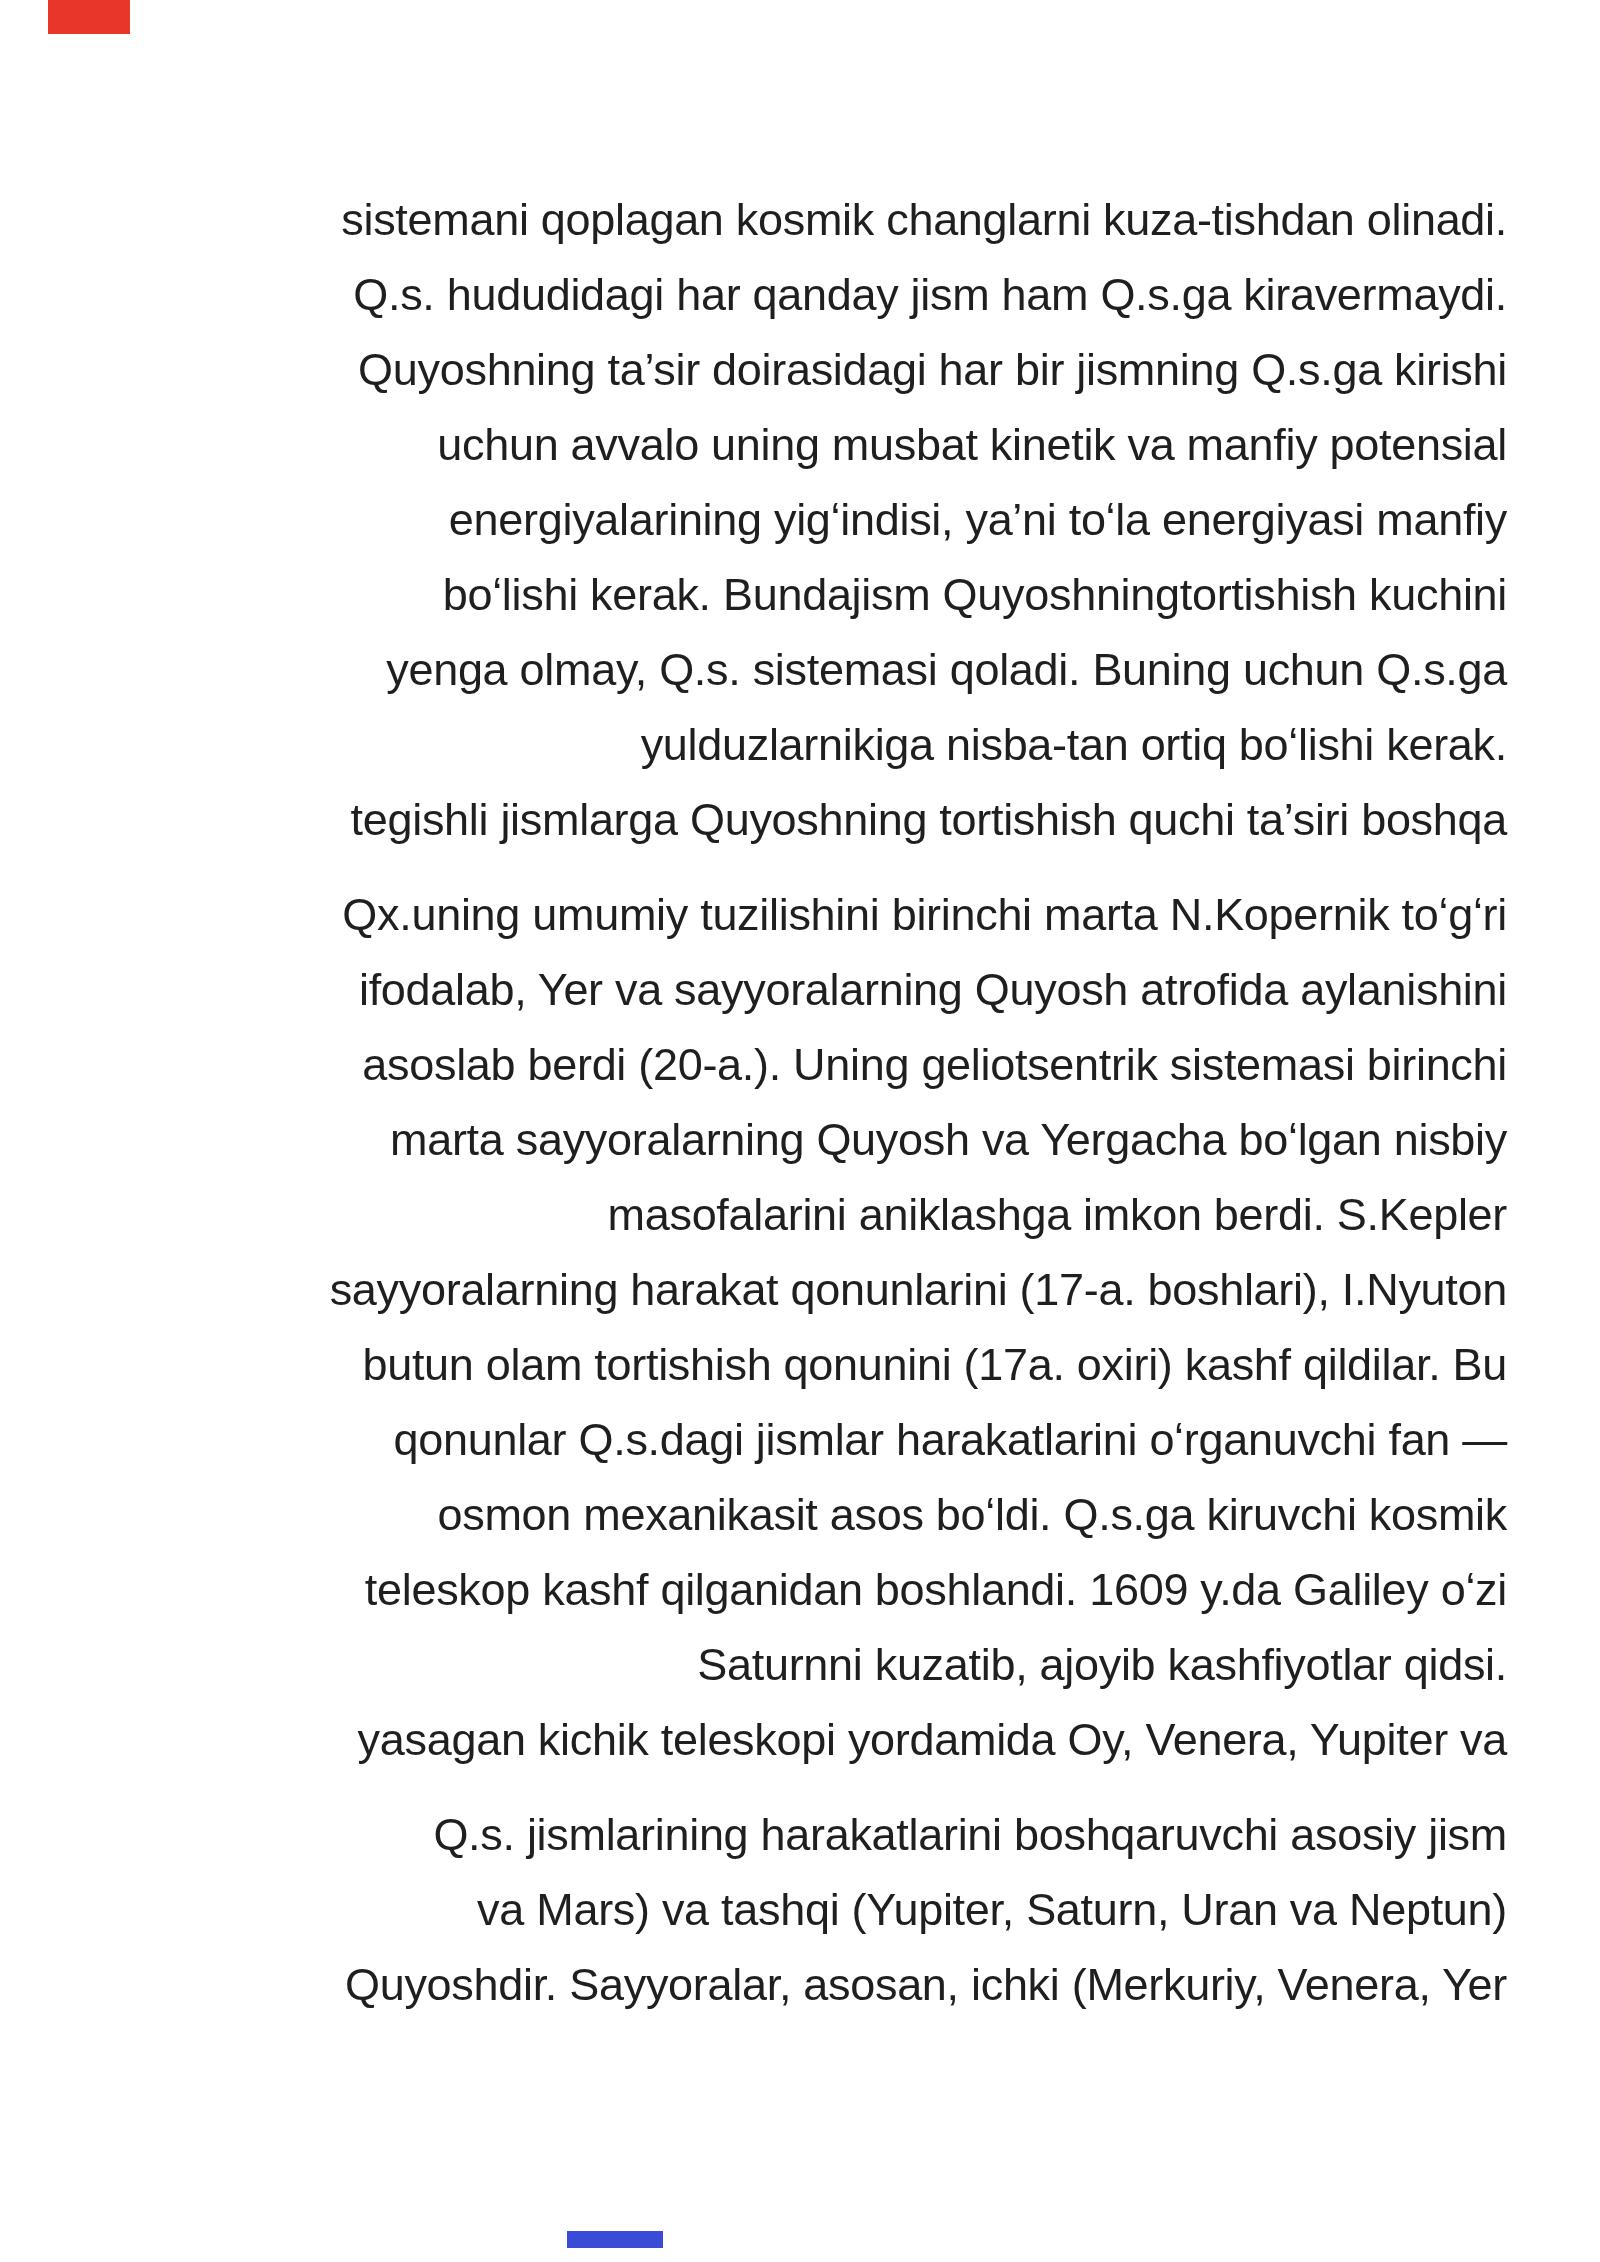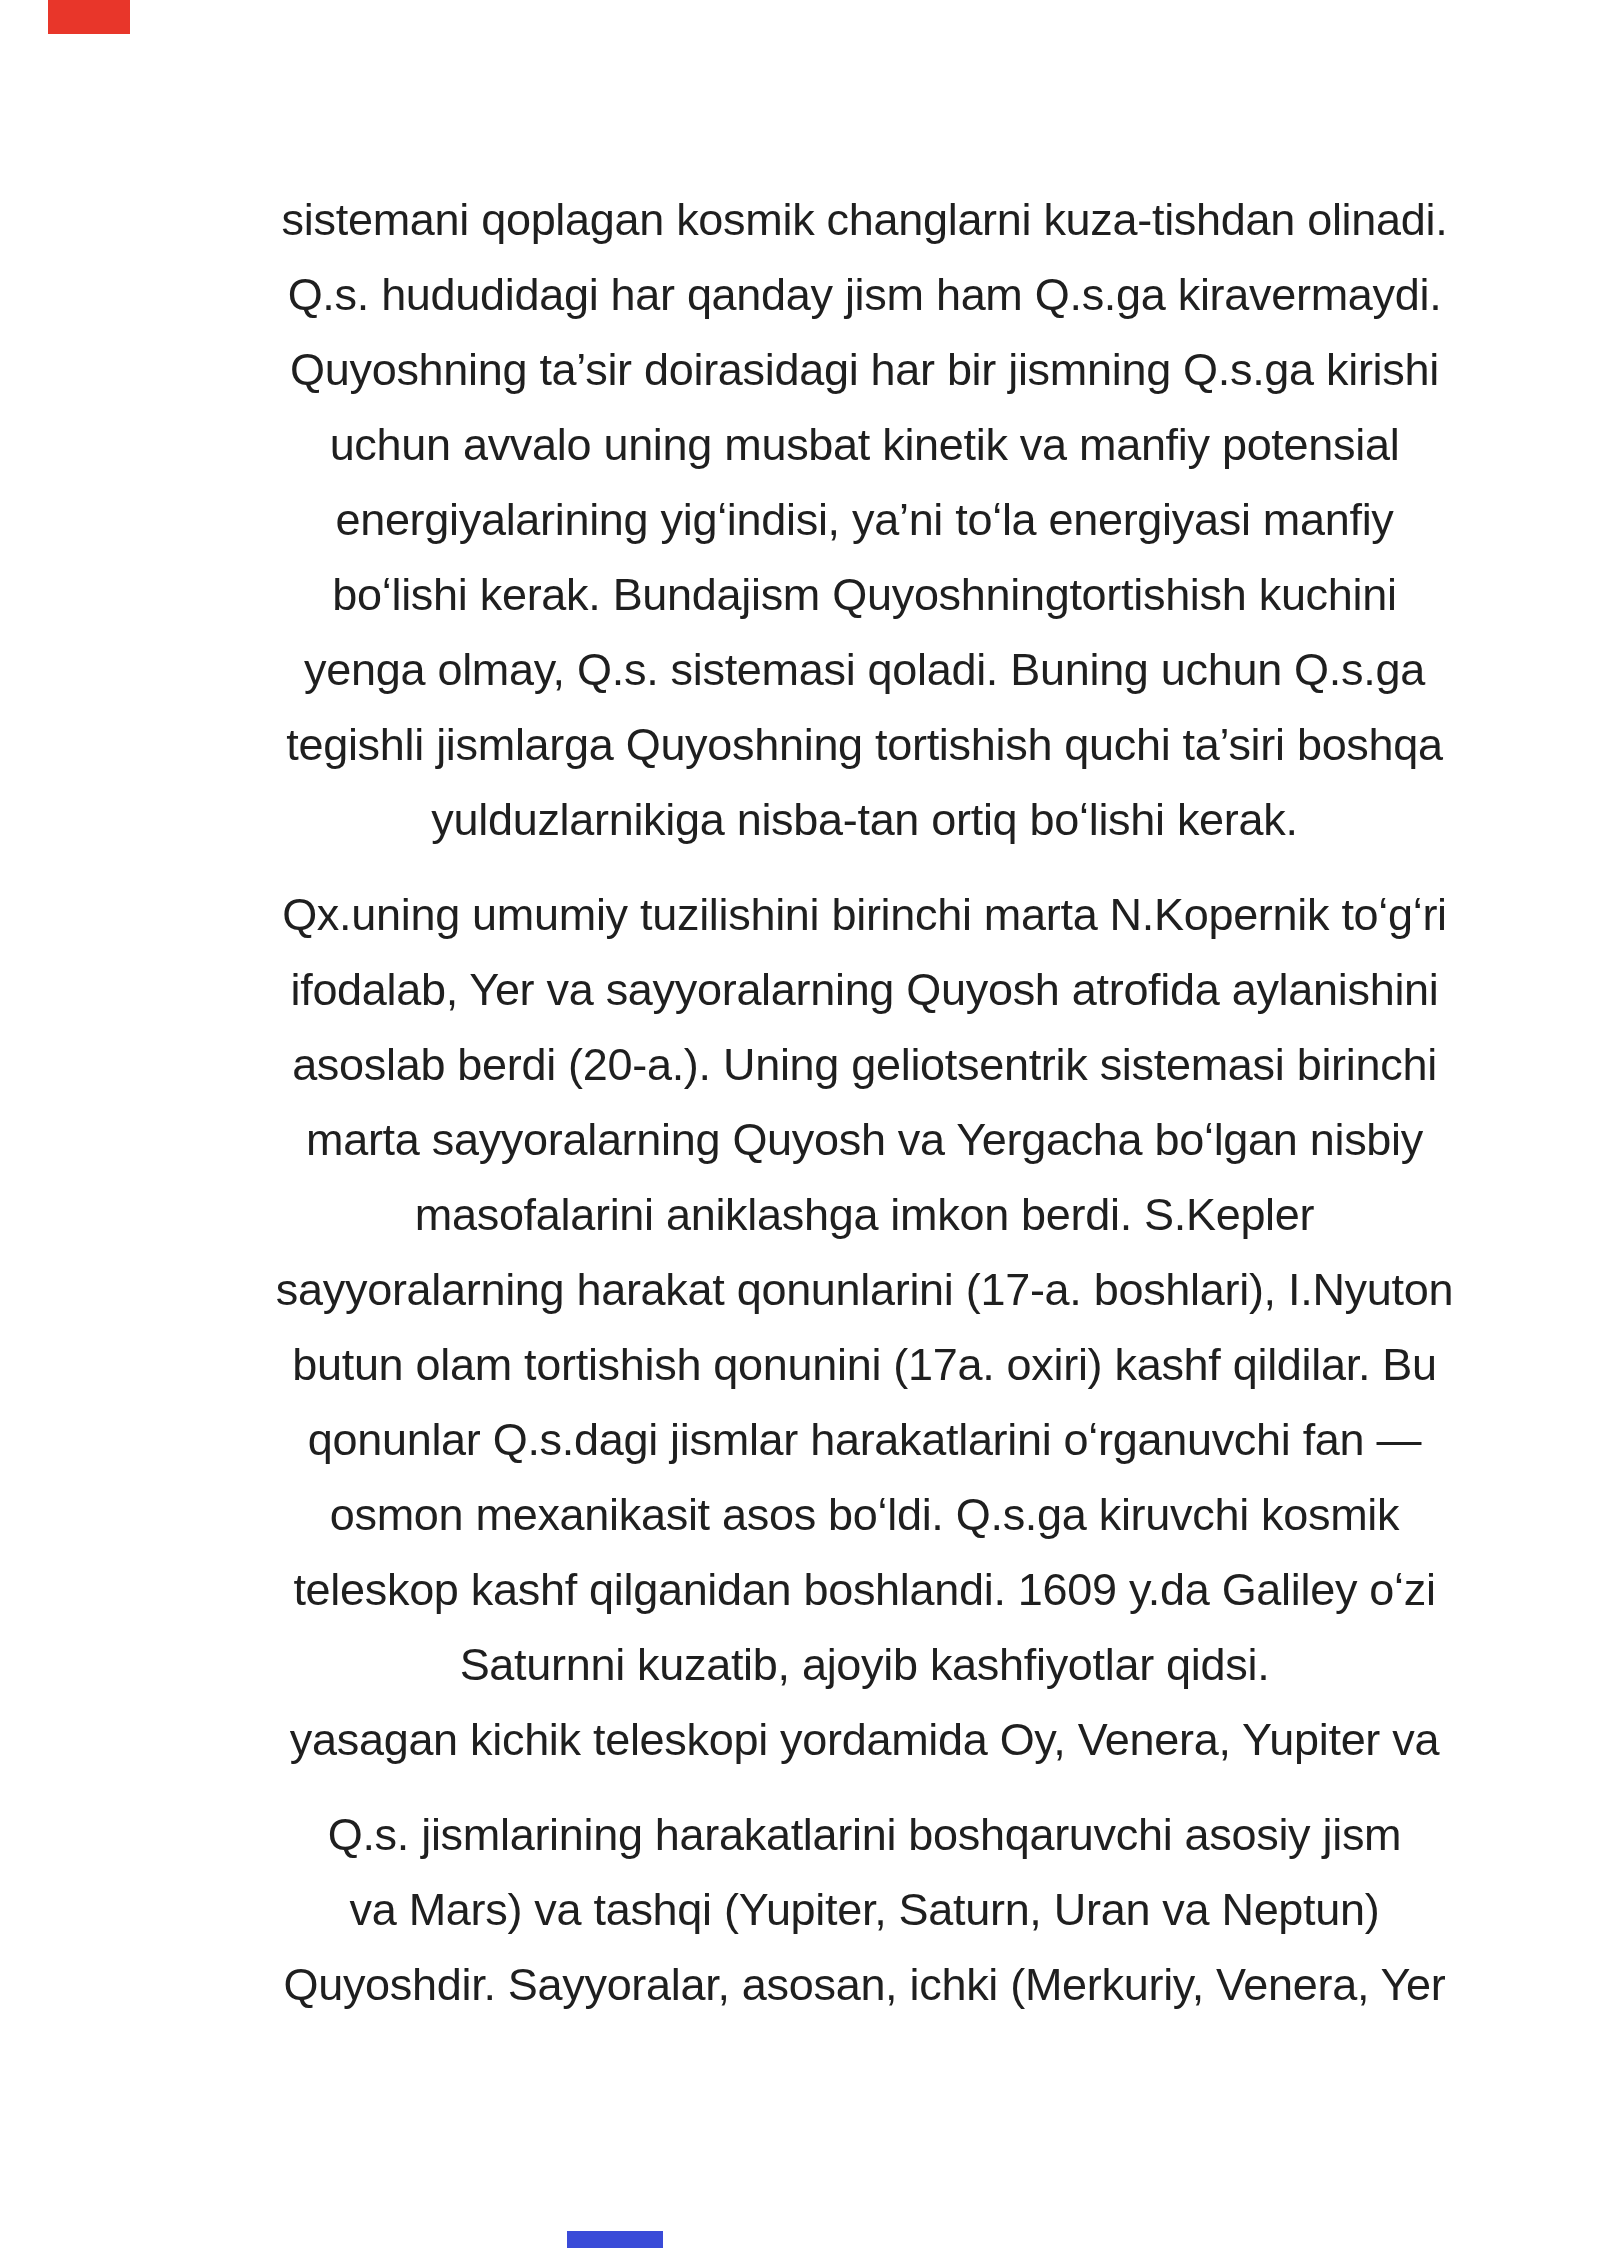--- a/index.html
+++ b/index.html
@@ -32,21 +32,21 @@
   }
   .article {
     position: absolute;
     left: 222px;
     top: 182px;
     width: 1285px;
     color: #1f1f1f;
     font-size: 45px;
     line-height: 75px;
     letter-spacing: -0.3px;
-    text-align: center;
+    text-align: right;
   }
   .para {
     margin: 0 0 20px 0;
     padding: 0;
   }
   .line {
     display: block;
     white-space: nowrap;
   }
 </style>
@@ -58,22 +58,22 @@
   <div class="artifact blue" style="background: rgb(58, 75, 216);"></div>
   <div class="article" style="color: rgb(31, 31, 31);">
       <p class="para">
         <span class="line">sistemani qoplagan kosmik changlarni kuza-tishdan olinadi.</span>
         <span class="line">Q.s. hududidagi har qanday jism ham Q.s.ga kiravermaydi.</span>
         <span class="line">Quyoshning ta’sir doirasidagi har bir jismning Q.s.ga kirishi</span>
         <span class="line">uchun avvalo uning musbat kinetik va manfiy potensial</span>
         <span class="line">energiyalarining yigʻindisi, ya’ni toʻla energiyasi manfiy</span>
         <span class="line">boʻlishi kerak. Bundajism Quyoshningtortishish kuchini</span>
         <span class="line">yenga olmay, Q.s. sistemasi qoladi. Buning uchun Q.s.ga</span>
+        <span class="line">yulduzlarnikiga nisba-tan ortiq boʻlishi kerak.</span>
         <span class="line">tegishli jismlarga Quyoshning tortishish quchi ta’siri boshqa</span>
-        <span class="line">yulduzlarnikiga nisba-tan ortiq boʻlishi kerak.</span>
       </p>
       <p class="para">
         <span class="line">Qx.uning umumiy tuzilishini birinchi marta N.Kopernik toʻgʻri</span>
         <span class="line">ifodalab, Yer va sayyoralarning Quyosh atrofida aylanishini</span>
         <span class="line">asoslab berdi (20-a.). Uning geliotsentrik sistemasi birinchi</span>
         <span class="line">marta sayyoralarning Quyosh va Yergacha boʻlgan nisbiy</span>
         <span class="line">masofalarini aniklashga imkon berdi. S.Kepler</span>
         <span class="line">sayyoralarning harakat qonunlarini (17-a. boshlari), I.Nyuton</span>
         <span class="line">butun olam tortishish qonunini (17a. oxiri) kashf qildilar. Bu</span>
         <span class="line">qonunlar Q.s.dagi jismlar harakatlarini oʻrganuvchi fan —</span>

